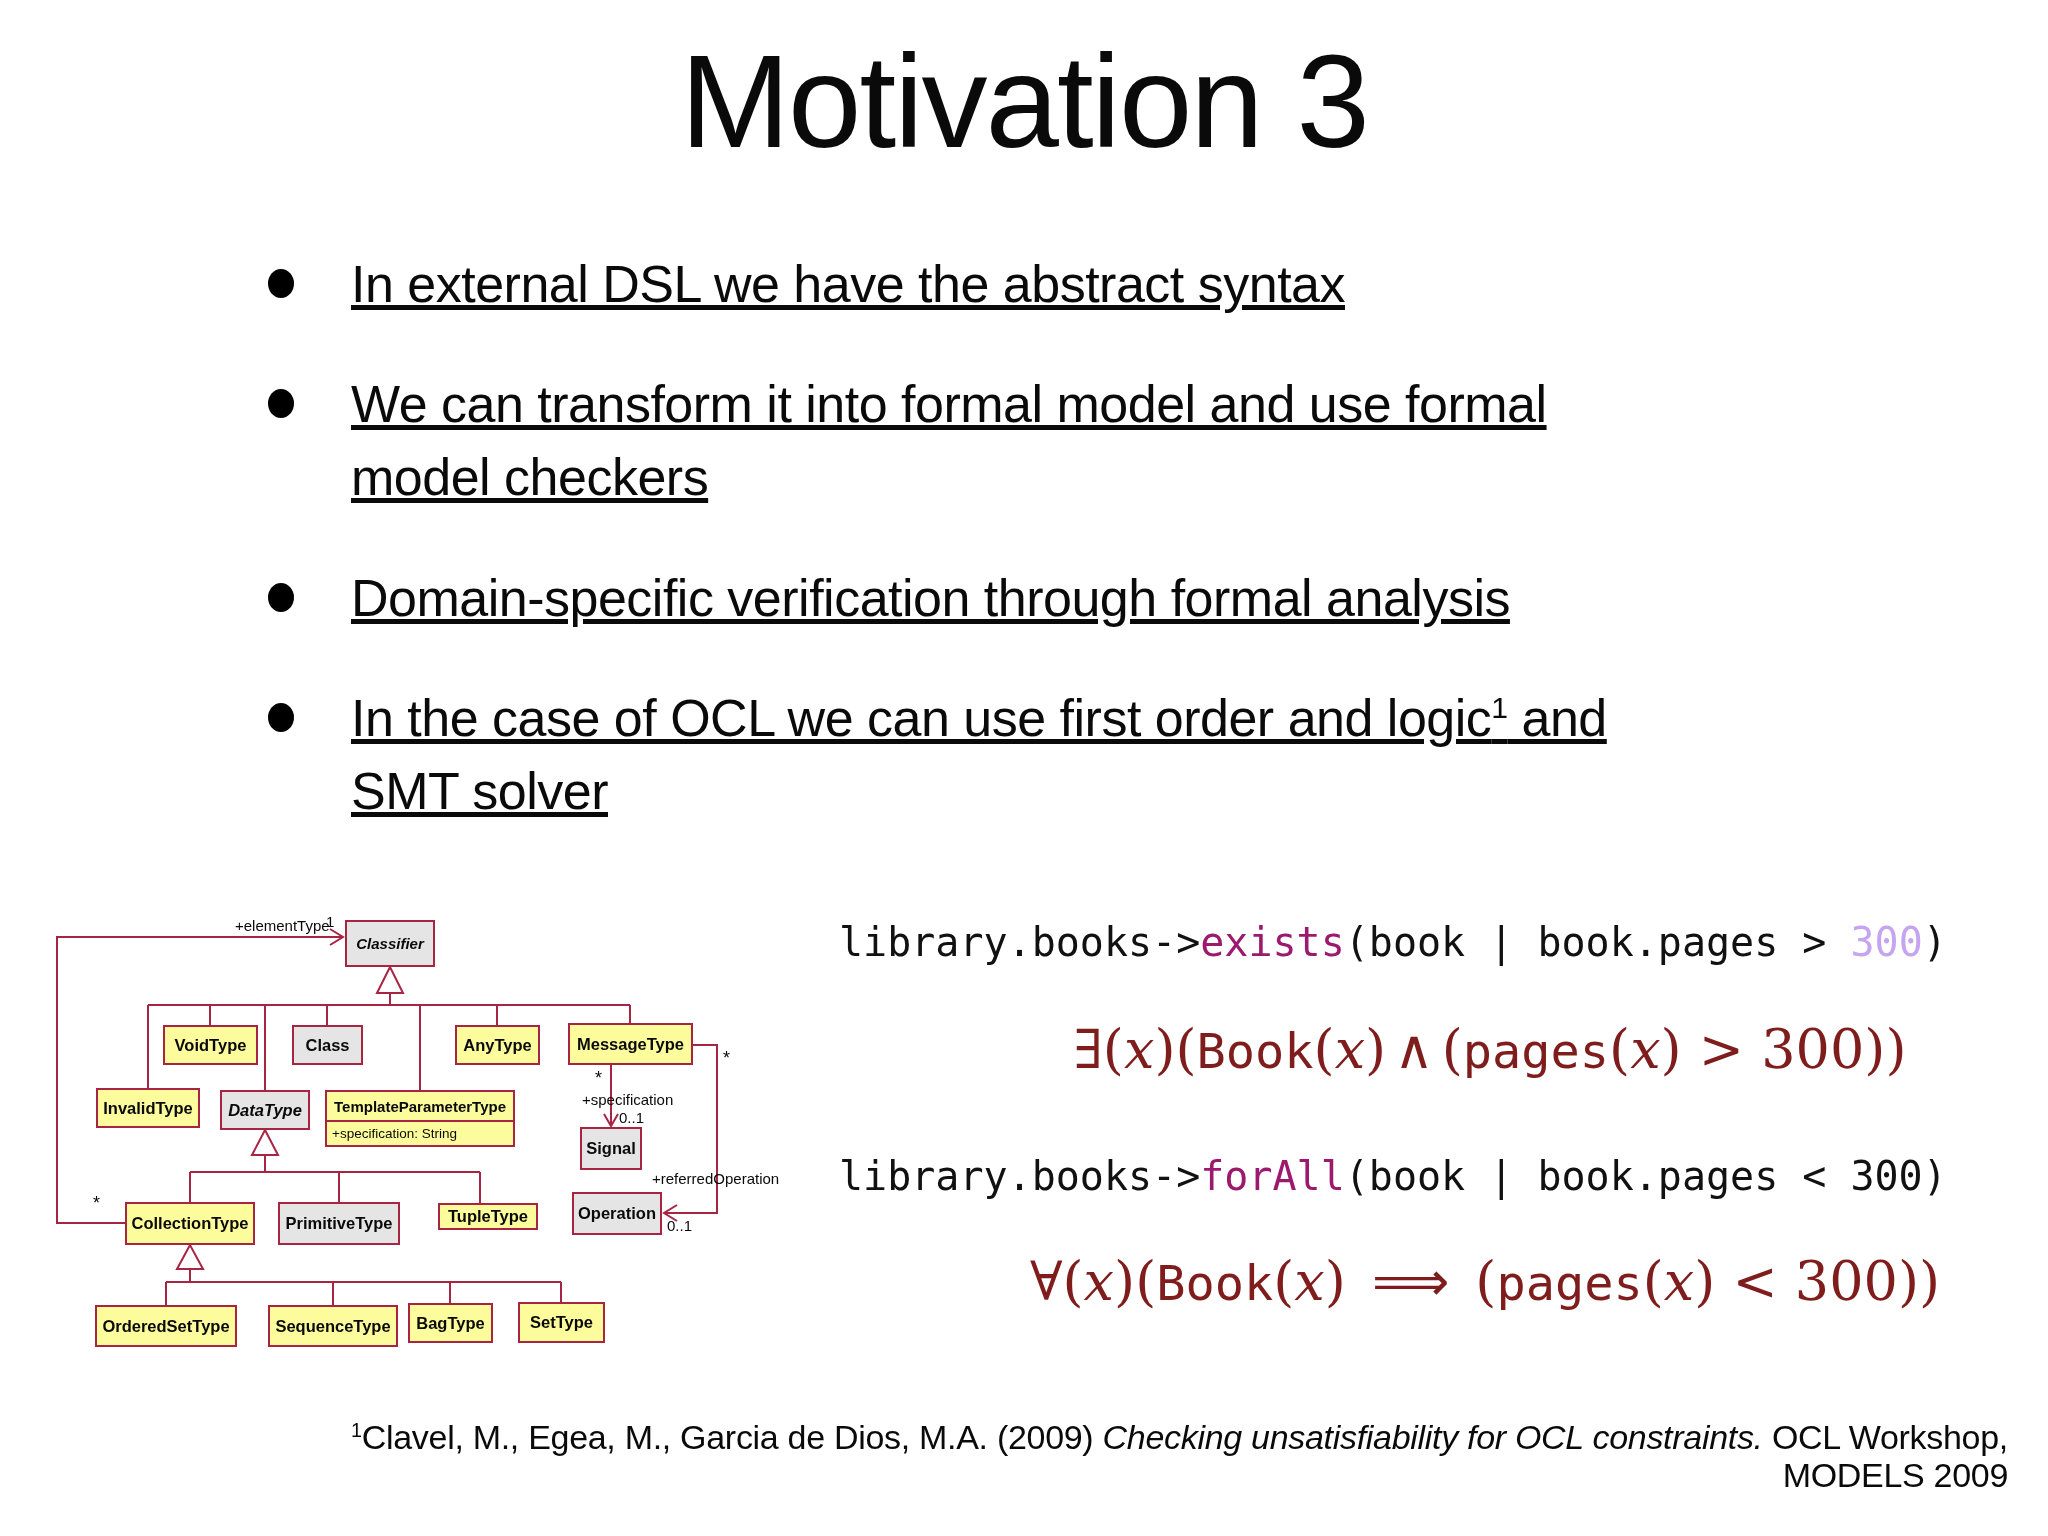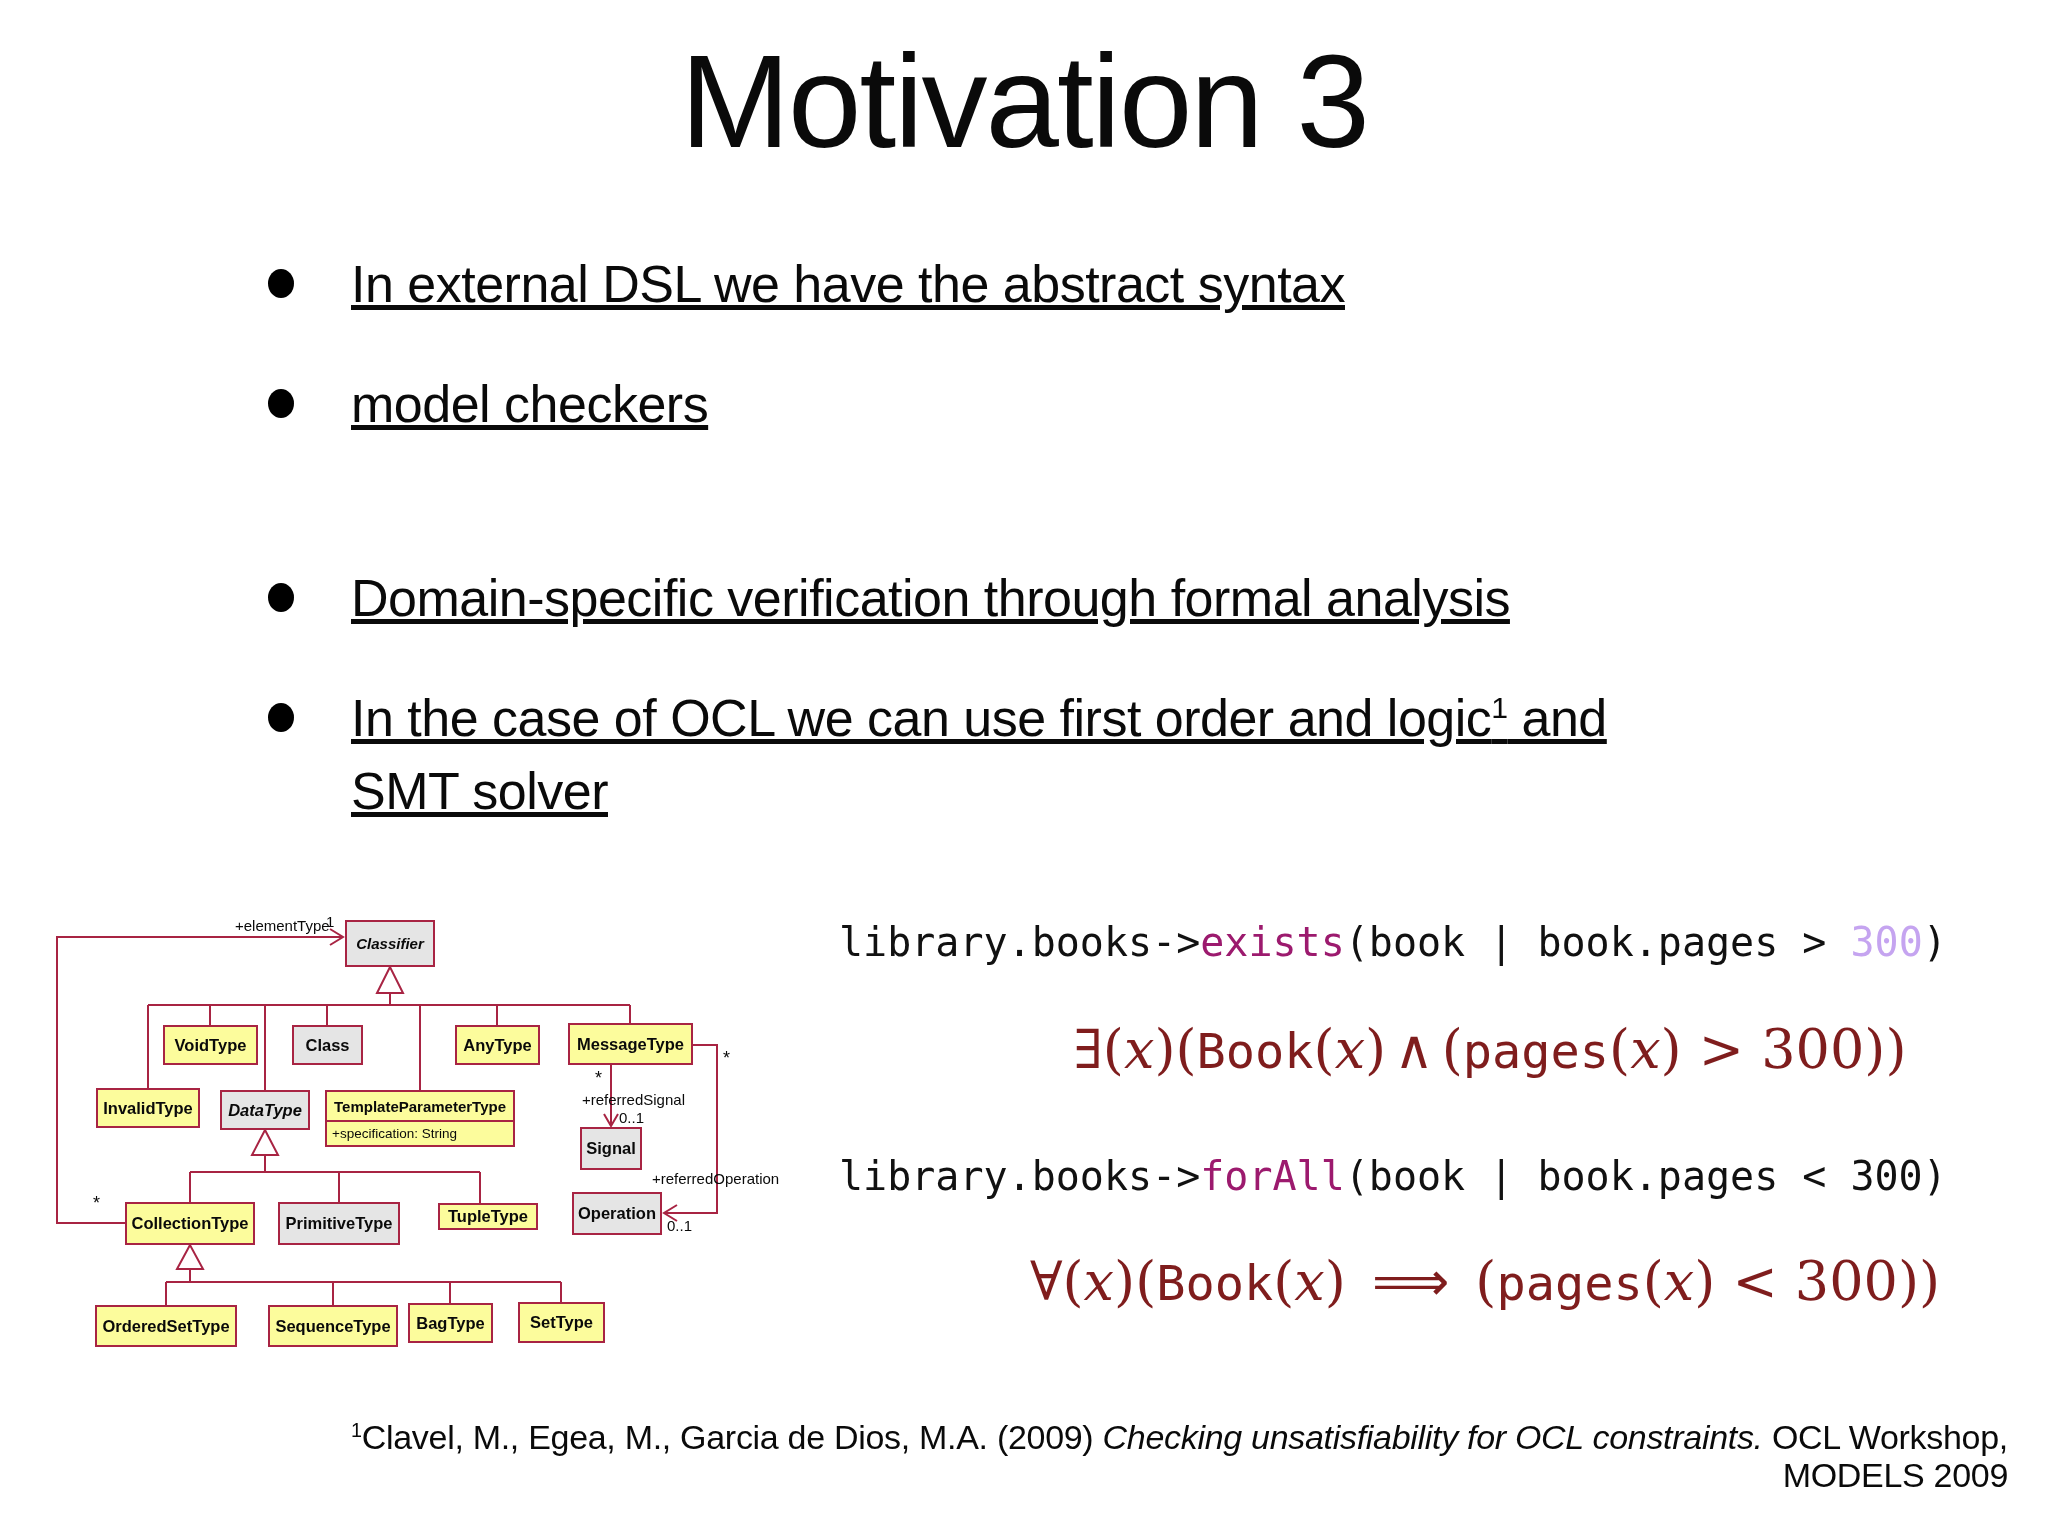--- a/index.html
+++ b/index.html
@@ -72,20 +72,21 @@
   <div class="bullet" style="top:248px;">
     <span class="dot"></span>
     <span class="btext">
         <span class="bline">In external DSL we have the abstract syntax</span>
       </span>
   </div>
 
   <div class="bullet" style="top:368px;">
     <span class="dot"></span>
     <span class="btext">
+      <span class="bline">We can transform it into formal model and use formal</span>
       <span class="bline">model checkers</span>
     </span>
   </div>
 
   <div class="bullet" style="top:562px;">
     <span class="dot"></span>
     <span class="btext">
         <span class="bline">Domain-specific verification through formal analysis</span>
       </span>
   </div>
@@ -161,21 +162,21 @@
         <span class="ulabel">BagType</span>
       </div>
     <div class="ubox yellow" style="left:463px;top:397px;width:87px;height:41px;">
         <span class="ulabel">SetType</span>
       </div>
 
     <div class="uann" style="left:180px;top:12px;">+elementType</div>
     <div class="uann" style="left:271px;top:8px;">1</div>
     <div class="uann big" style="left:38px;top:288px;">*</div>
     <div class="uann big" style="left:540px;top:163px;">*</div>
-    <div class="uann" style="left:527px;top:186px;">+referredSignal</div>
+    <div class="uann" style="left:527px;top:186px;">+specification</div>
     <div class="uann" style="left:564px;top:204px;">0..1</div>
     <div class="uann big" style="left:668px;top:143px;">*</div>
     <div class="uann" style="left:597px;top:265px;">+referredOperation</div>
     <div class="uann" style="left:612px;top:312px;">0..1</div>
   </div>
 
   <div class="code" style="top:918px;"><span>library.books-&gt;</span><span class="kw">exists</span><span>(book | book.pages &gt; </span><span class="num">300</span><span>)</span></div>
 
   <div class="formula" style="top:1018px;left:1000px;width:980px;"><span>∃</span><span>(</span><span class="it">x</span><span>)(</span><span class="tt">Book</span><span>(</span><span class="it">x</span><span>)</span><span class="op">∧</span><span>(</span><span class="tt">pages</span><span>(</span><span class="it">x</span><span>) &gt; 300))</span></div>
 

